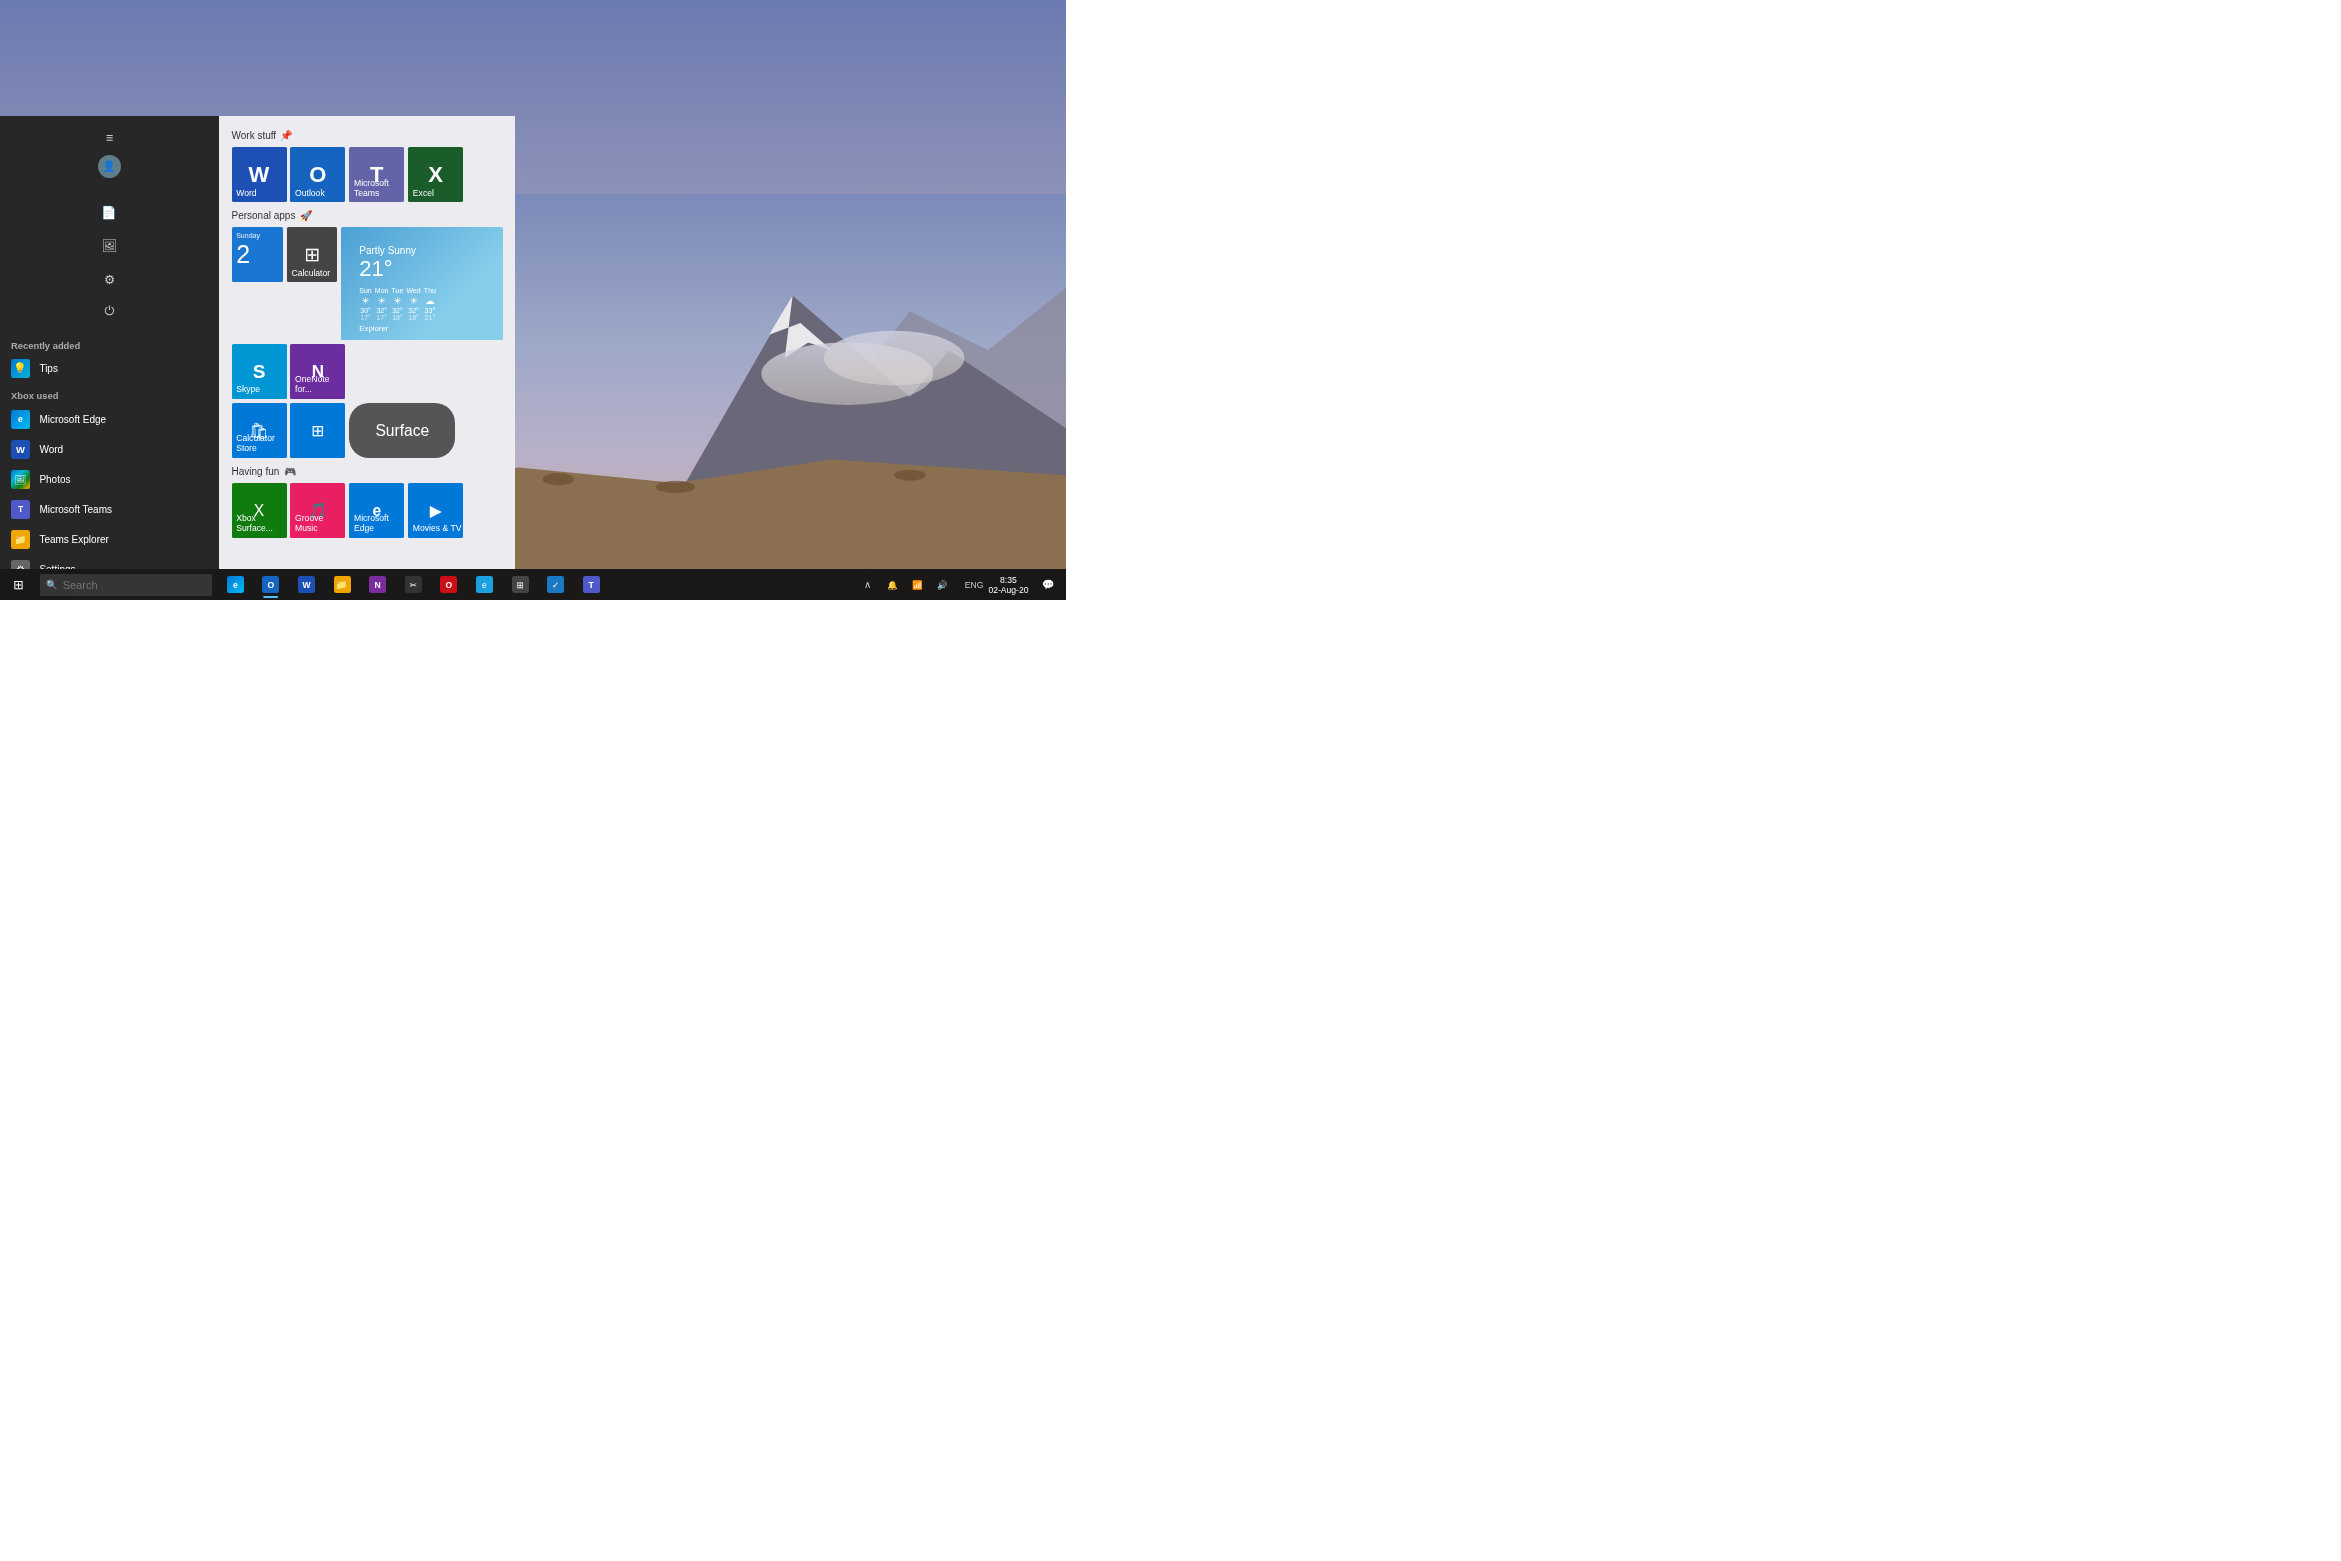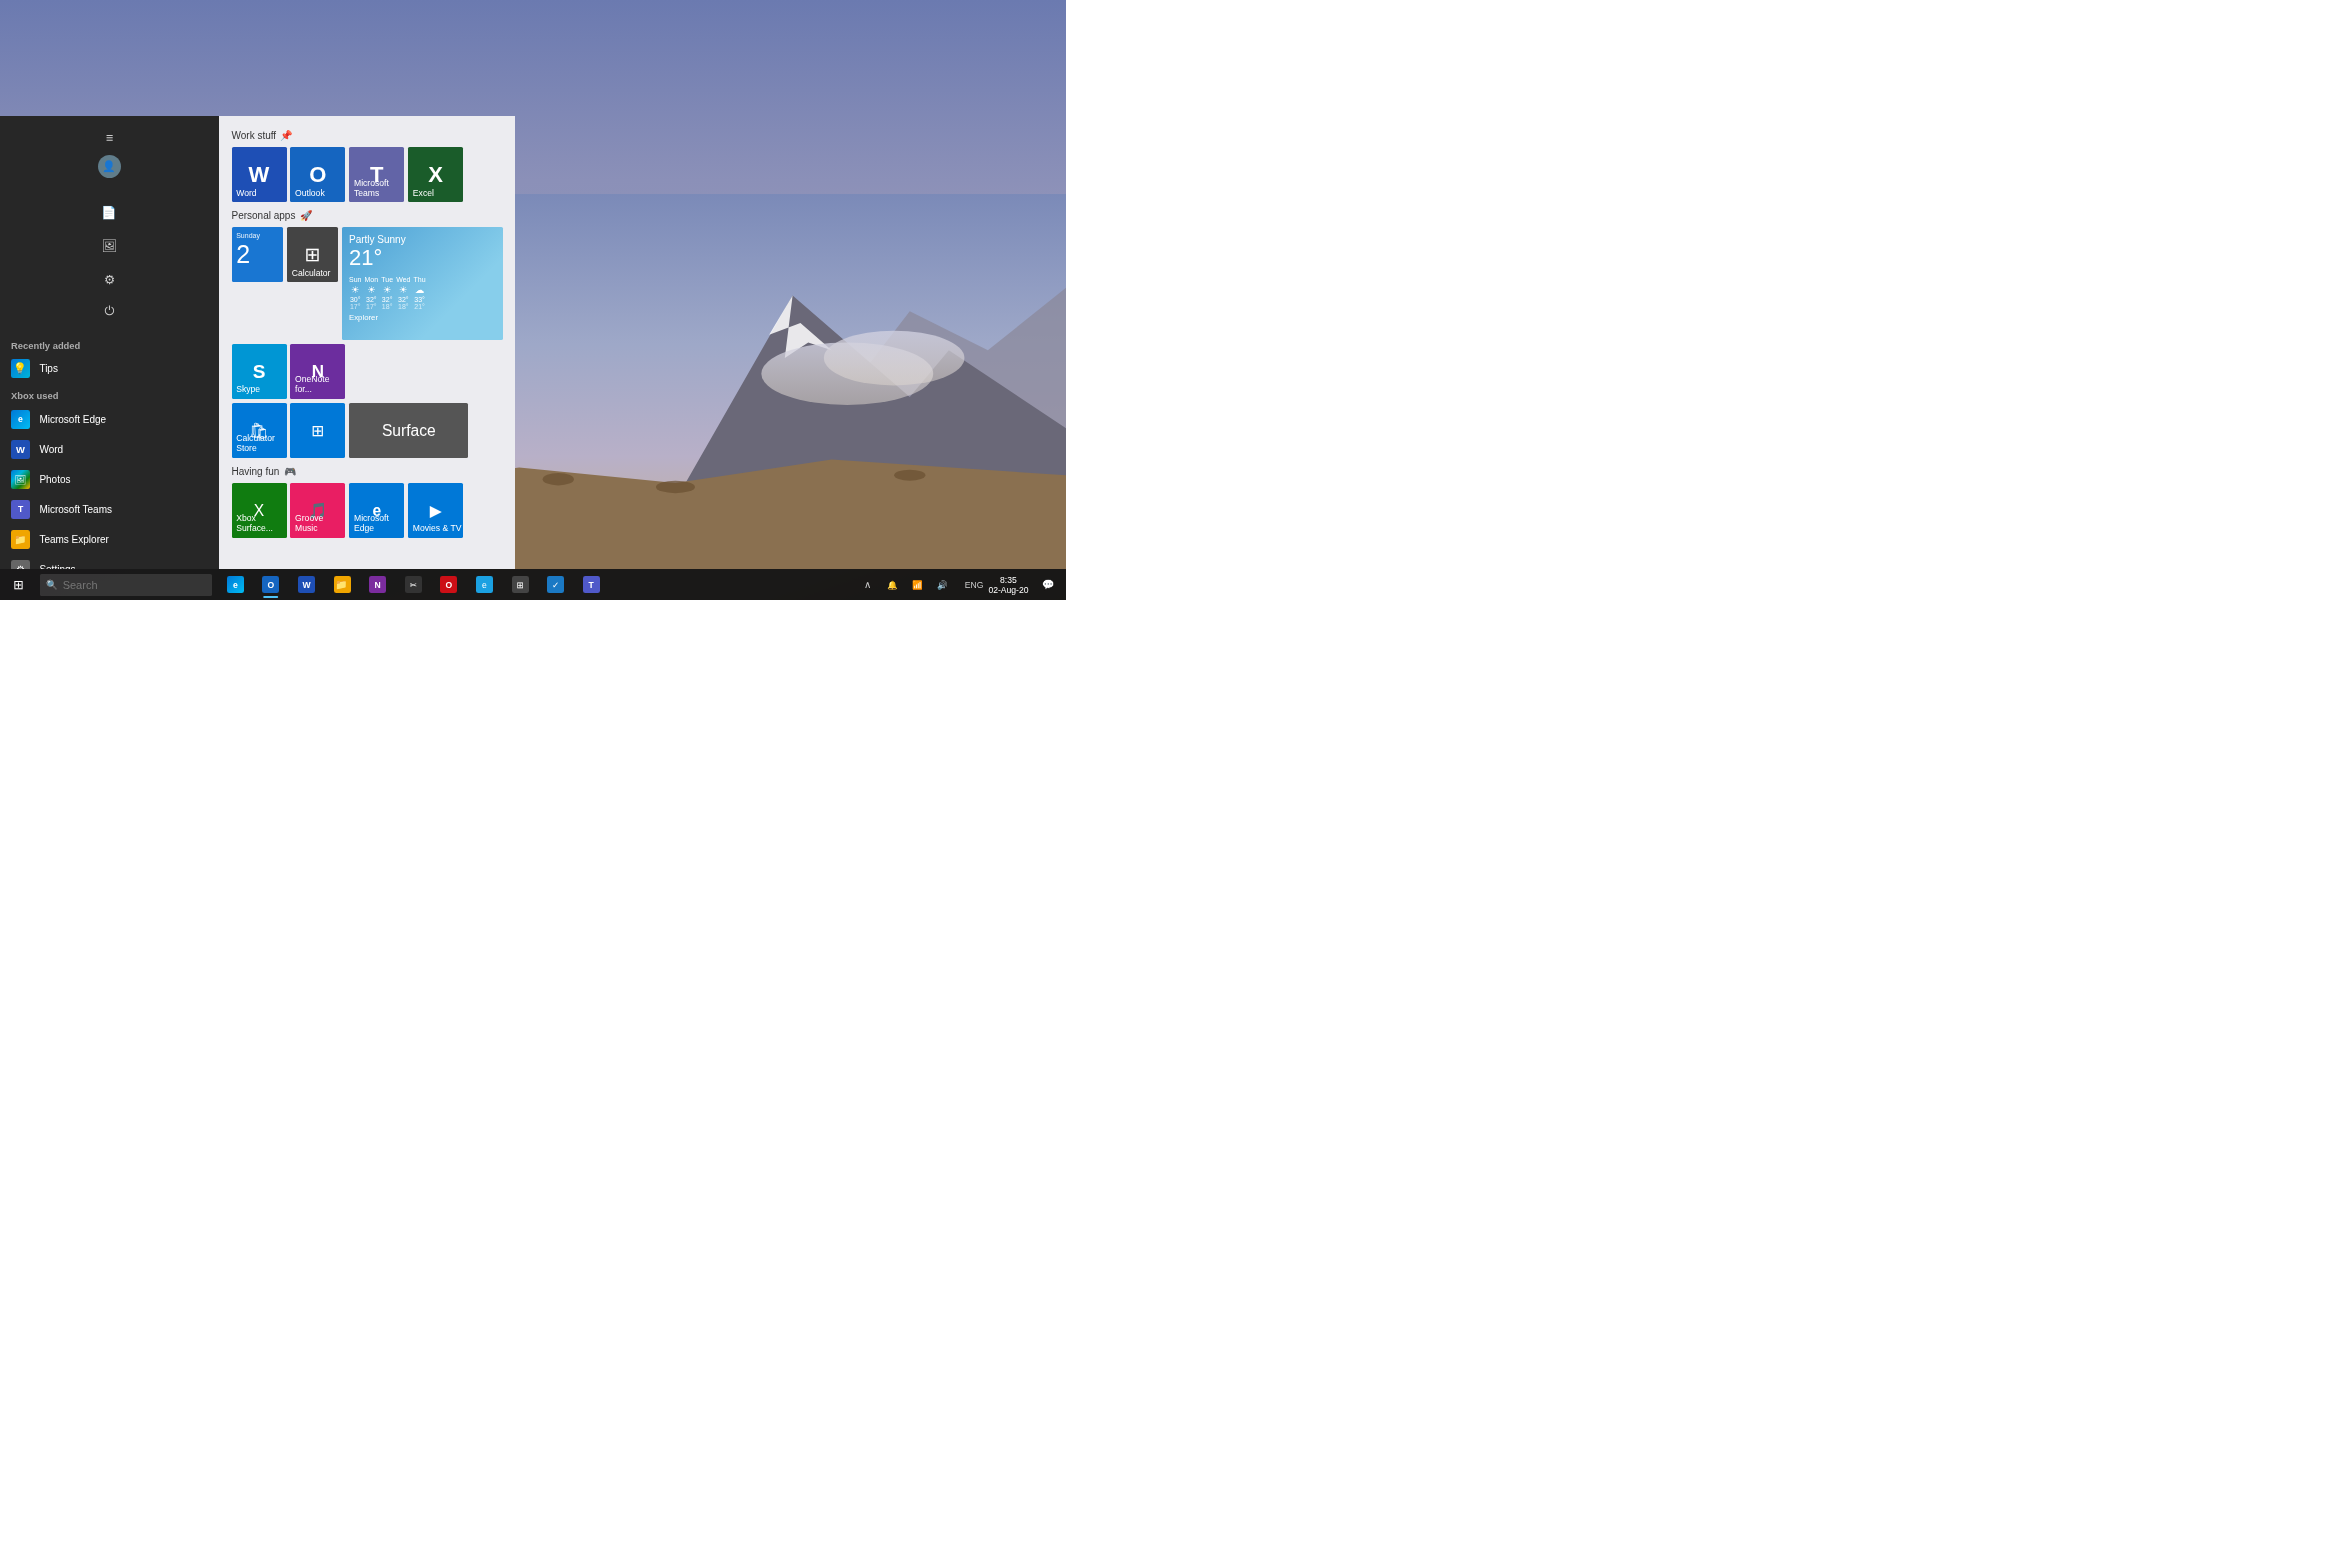--- a/index.html
+++ b/index.html
@@ -106,21 +106,21 @@
       display: flex;
       flex-direction: column;
       align-items: center;
       justify-content: center;
       cursor: pointer;
       position: relative;
       overflow: hidden;
     }
 
     .tile-sm { width: 55px; height: 55px; }
-    .tile-md { width: 119px; height: 55px; }
+    .tile-md { width: 106px; height: 55px; border-radius: 20px; }
 
     .tile-label {
       position: absolute;
       bottom: 4.7px;
       left: 4.7px;
       font-size: 8.6px;
       color: white;
       font-weight: 400;
     }
 
@@ -139,21 +139,21 @@
     .tile-groove { background: #e91e63; }
     .tile-edge { background: #0078d7; }
     .tile-movies { background: #0078d7; }
 
     
     .weather-tile {
       width: 172px;
       height: 113px;
       background: linear-gradient(135deg, #4a9fd4 0%, #87ceeb 70%);
       border-radius: 1.6px;
-      padding: 7px;
+      padding: 18px;
       color: white;
       cursor: pointer;
       position: relative;
       overflow: hidden;
     }
 
     .weather-main {
       display: flex;
       flex-direction: column;
     }

